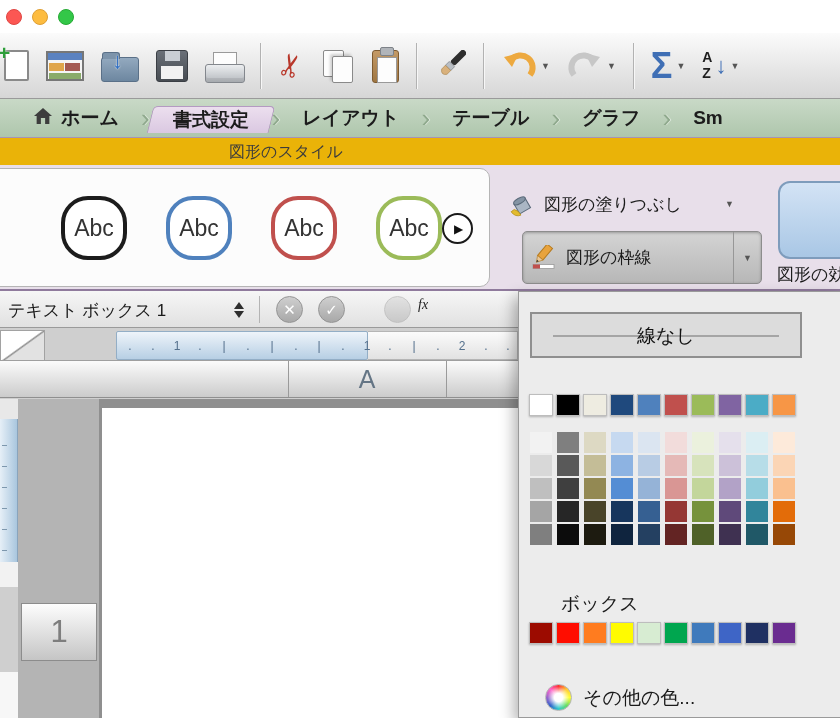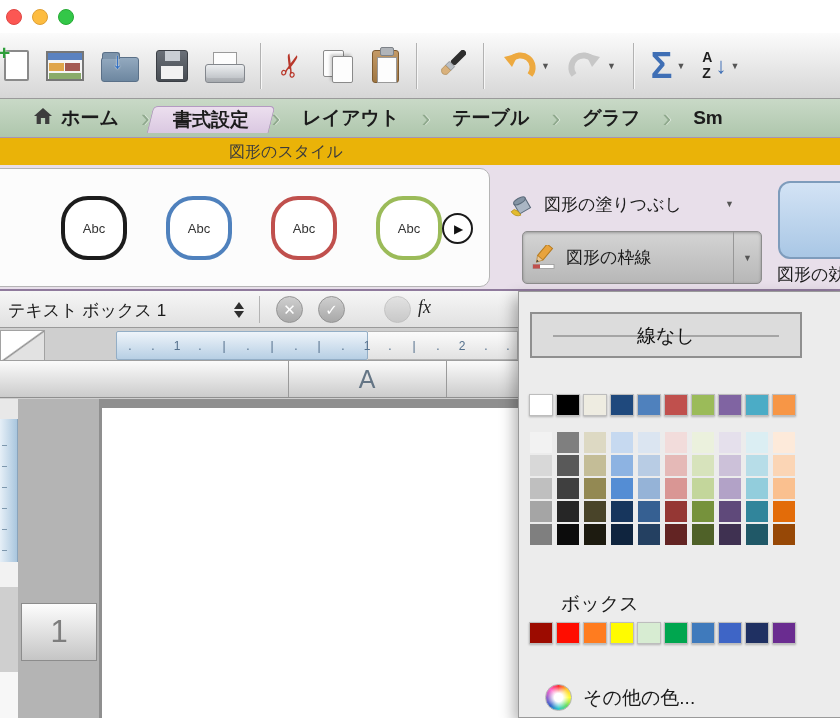--- a/index.html
+++ b/index.html
@@ -51,21 +51,21 @@
 .tab.active{background:linear-gradient(#ecdfee,#dac8e1);transform:skewX(-14deg);border:1px solid #b49ac2;border-bottom:none;border-radius:5px 5px 0 0;margin-top:2px;}
 .tab.active .tab-inner{transform:skewX(14deg);}
 .tab-sep{align-self:center;color:#8fa98d;font-size:26px;text-shadow:1px 0 0 #dfe9dd;flex:none;}
 
 
 #grouplabel{position:absolute;left:0;top:138px;width:840px;height:27px;background:#eab308;}
 #grouplabel span{position:absolute;left:229px;top:4px;font-size:16px;color:#3c3c3c;}
 #ribbon{position:absolute;left:0;top:165px;width:840px;height:126px;background:#e8dfea;border-bottom:2px solid #8f7a9c;}
 #gallery-well{position:absolute;left:-12px;top:3px;width:502px;height:119px;background:#fcfcfc;border:1px solid #b5b5b5;border-radius:10px;}
 #gallery{position:absolute;left:72px;top:27px;display:flex;gap:39px;}
-.abc{width:66px;height:64px;border:4px solid;border-radius:27px;background:#fff;display:flex;align-items:center;justify-content:center;font-size:13px;color:#333;}
+.abc{width:66px;height:64px;border:4px solid;border-radius:27px;background:#fff;display:flex;align-items:center;justify-content:center;font-size:23px;color:#333;}
 #gallery-more{position:absolute;right:16px;top:44px;width:31px;height:31px;border-radius:50%;background:#fff;border:2px solid #1a1a1a;display:flex;align-items:center;justify-content:center;font-size:12px;color:#111;padding-left:2px;}
 #fill-btn{position:absolute;left:502px;top:18px;width:240px;height:42px;display:flex;align-items:center;gap:9px;font-size:17px;color:#1a1a1a;padding-left:6px;}
 #fill-btn .caret{margin-left:auto;margin-right:8px;}
 #outline-btn{position:absolute;left:522px;top:66px;width:240px;height:53px;background:linear-gradient(#d4d4d4,#b7b7b7);border:1px solid #8d8d8d;border-radius:5px;display:flex;align-items:center;box-shadow:inset 0 1px 3px rgba(0,0,0,.28);font-size:17px;color:#1a1a1a;}
 #outline-btn .main{display:flex;align-items:center;gap:9px;flex:1;padding-left:8px;}
 #outline-caret{width:28px;align-self:stretch;border-left:1px solid #979797;display:flex;align-items:center;justify-content:center;}
 #outline-caret .caret{margin:0;}
 #effects-btn{position:absolute;left:778px;top:16px;width:78px;height:78px;background:linear-gradient(#d3e3f5,#a9c7e5);border:2px solid #7e9cbc;border-radius:12px;}
 #effects-label{position:absolute;left:777px;top:98px;font-size:17px;color:#1a1a1a;white-space:nowrap;}
 
@@ -73,21 +73,21 @@
 #formulabar{position:absolute;left:0;top:291px;width:840px;height:37px;background:linear-gradient(#f6f6f6,#e1e1e1);border-bottom:1px solid #9a9a9a;}
 #namebox{position:absolute;left:8px;top:8px;font-size:17px;color:#1a1a1a;white-space:nowrap;}
 #stepper{position:absolute;left:231px;top:7px;width:16px;height:24px;display:flex;flex-direction:column;align-items:center;justify-content:center;gap:2px;}
 .tri-up{width:0;height:0;border-left:5px solid transparent;border-right:5px solid transparent;border-bottom:7px solid #2e2e2e;}
 .tri-down{width:0;height:0;border-left:5px solid transparent;border-right:5px solid transparent;border-top:7px solid #2e2e2e;}
 .fdiv{position:absolute;left:259px;top:5px;width:1px;height:27px;background:#b4b4b4;}
 .fcirc{position:absolute;top:5px;width:27px;height:27px;border-radius:50%;background:linear-gradient(#cfcfcf,#a8a8a8);border:1px solid #949494;color:#fff;font-size:15px;font-weight:bold;display:flex;align-items:center;justify-content:center;}
 #fb-cancel{left:276px;}
 #fb-enter{left:318px;}
 #fb-dim{left:384px;opacity:.45;}
-#fb-fx{position:absolute;left:418px;top:6px;font-family:"Liberation Serif","DejaVu Serif",serif;font-style:italic;font-size:18px;color:#222;}
+#fb-fx{position:absolute;left:418px;top:6px;font-family:"Liberation Serif","DejaVu Serif",serif;font-style:italic;font-size:14px;color:#222;}
 
 
 #sheetbg{position:absolute;left:0;top:328px;width:840px;height:390px;background:#cfcfcf;}
 #corner{position:absolute;left:0;top:2px;width:45px;height:33px;border:1px solid #a2a2a2;background:linear-gradient(to bottom right,#ffffff 47%,#8f8f8f 50%,#e2e2e2 53%);}
 #hruler{position:absolute;left:116px;top:3px;width:402px;height:29px;}
 #hruler .blue{position:absolute;left:0;top:0;width:252px;height:29px;background:linear-gradient(#eef4fa,#b7cfe4);border:1px solid #93aec6;border-radius:2px;}
 #hruler .lite{position:absolute;left:252px;top:0;width:150px;height:29px;background:linear-gradient(#fbfbfb,#e2e2e2);border:1px solid #b5b5b5;border-left:none;}
 #ruler-marks{position:absolute;left:0;top:0;width:402px;height:29px;}
 .rmark{position:absolute;top:50%;transform:translate(-50%,-50%);font-size:12px;color:#54708c;}
 #colheader{position:absolute;left:0;top:32px;width:840px;height:38px;background:linear-gradient(#fbfbfb,#cbcbcb);border-top:1px solid #9f9f9f;border-bottom:1px solid #8f8f8f;}

